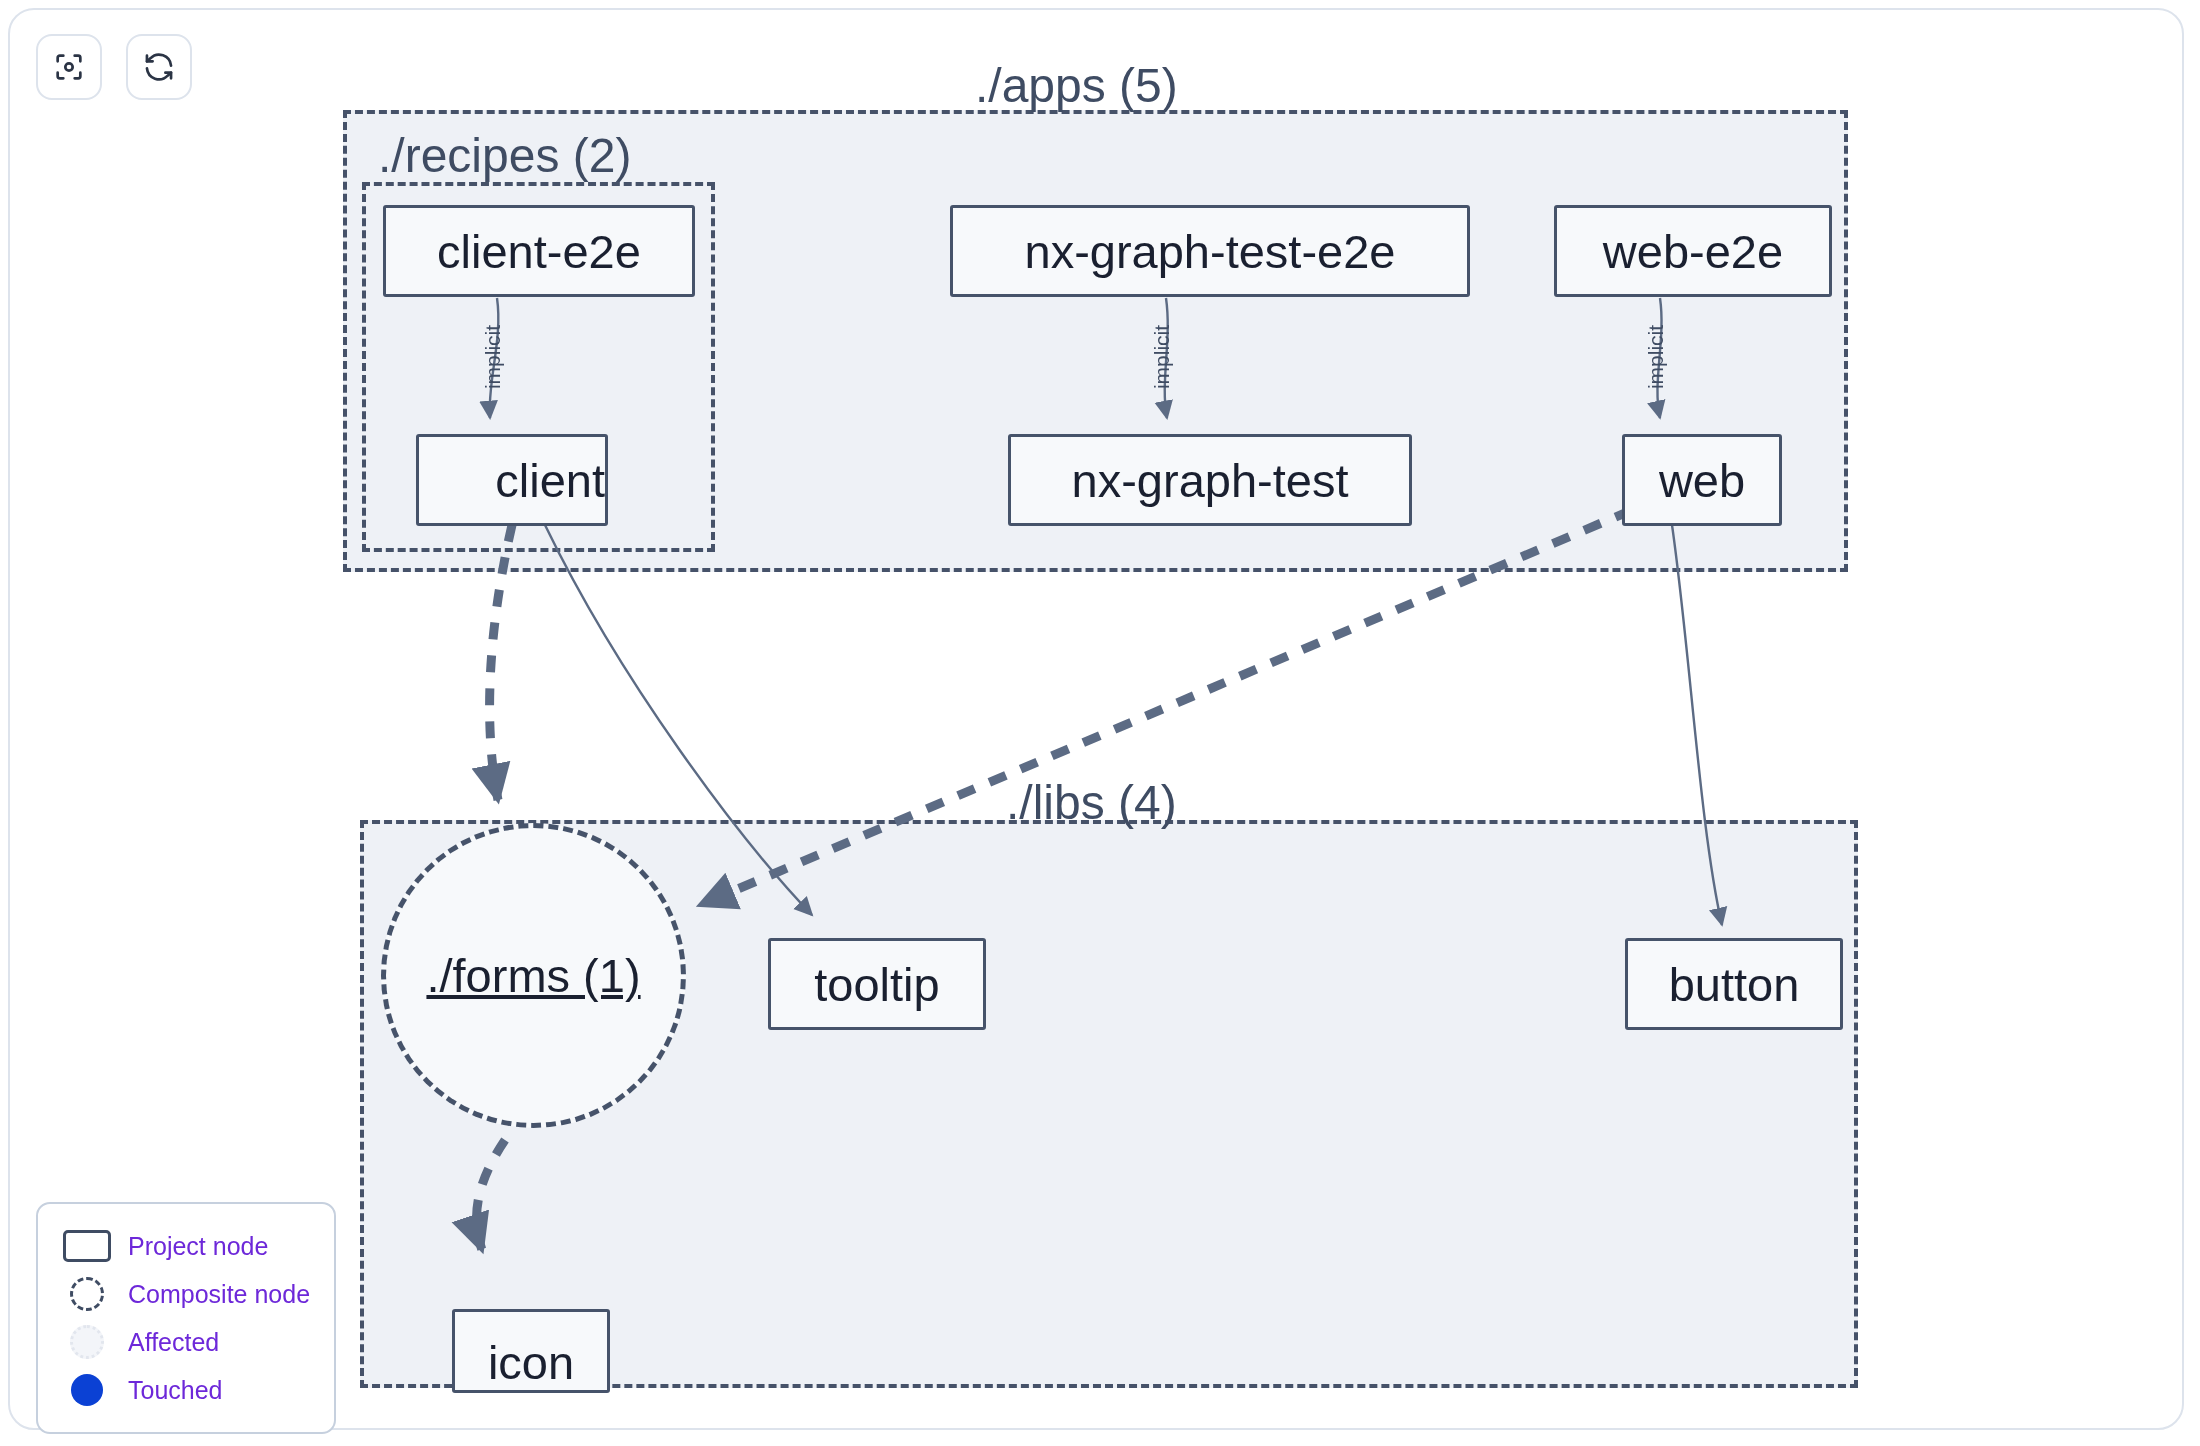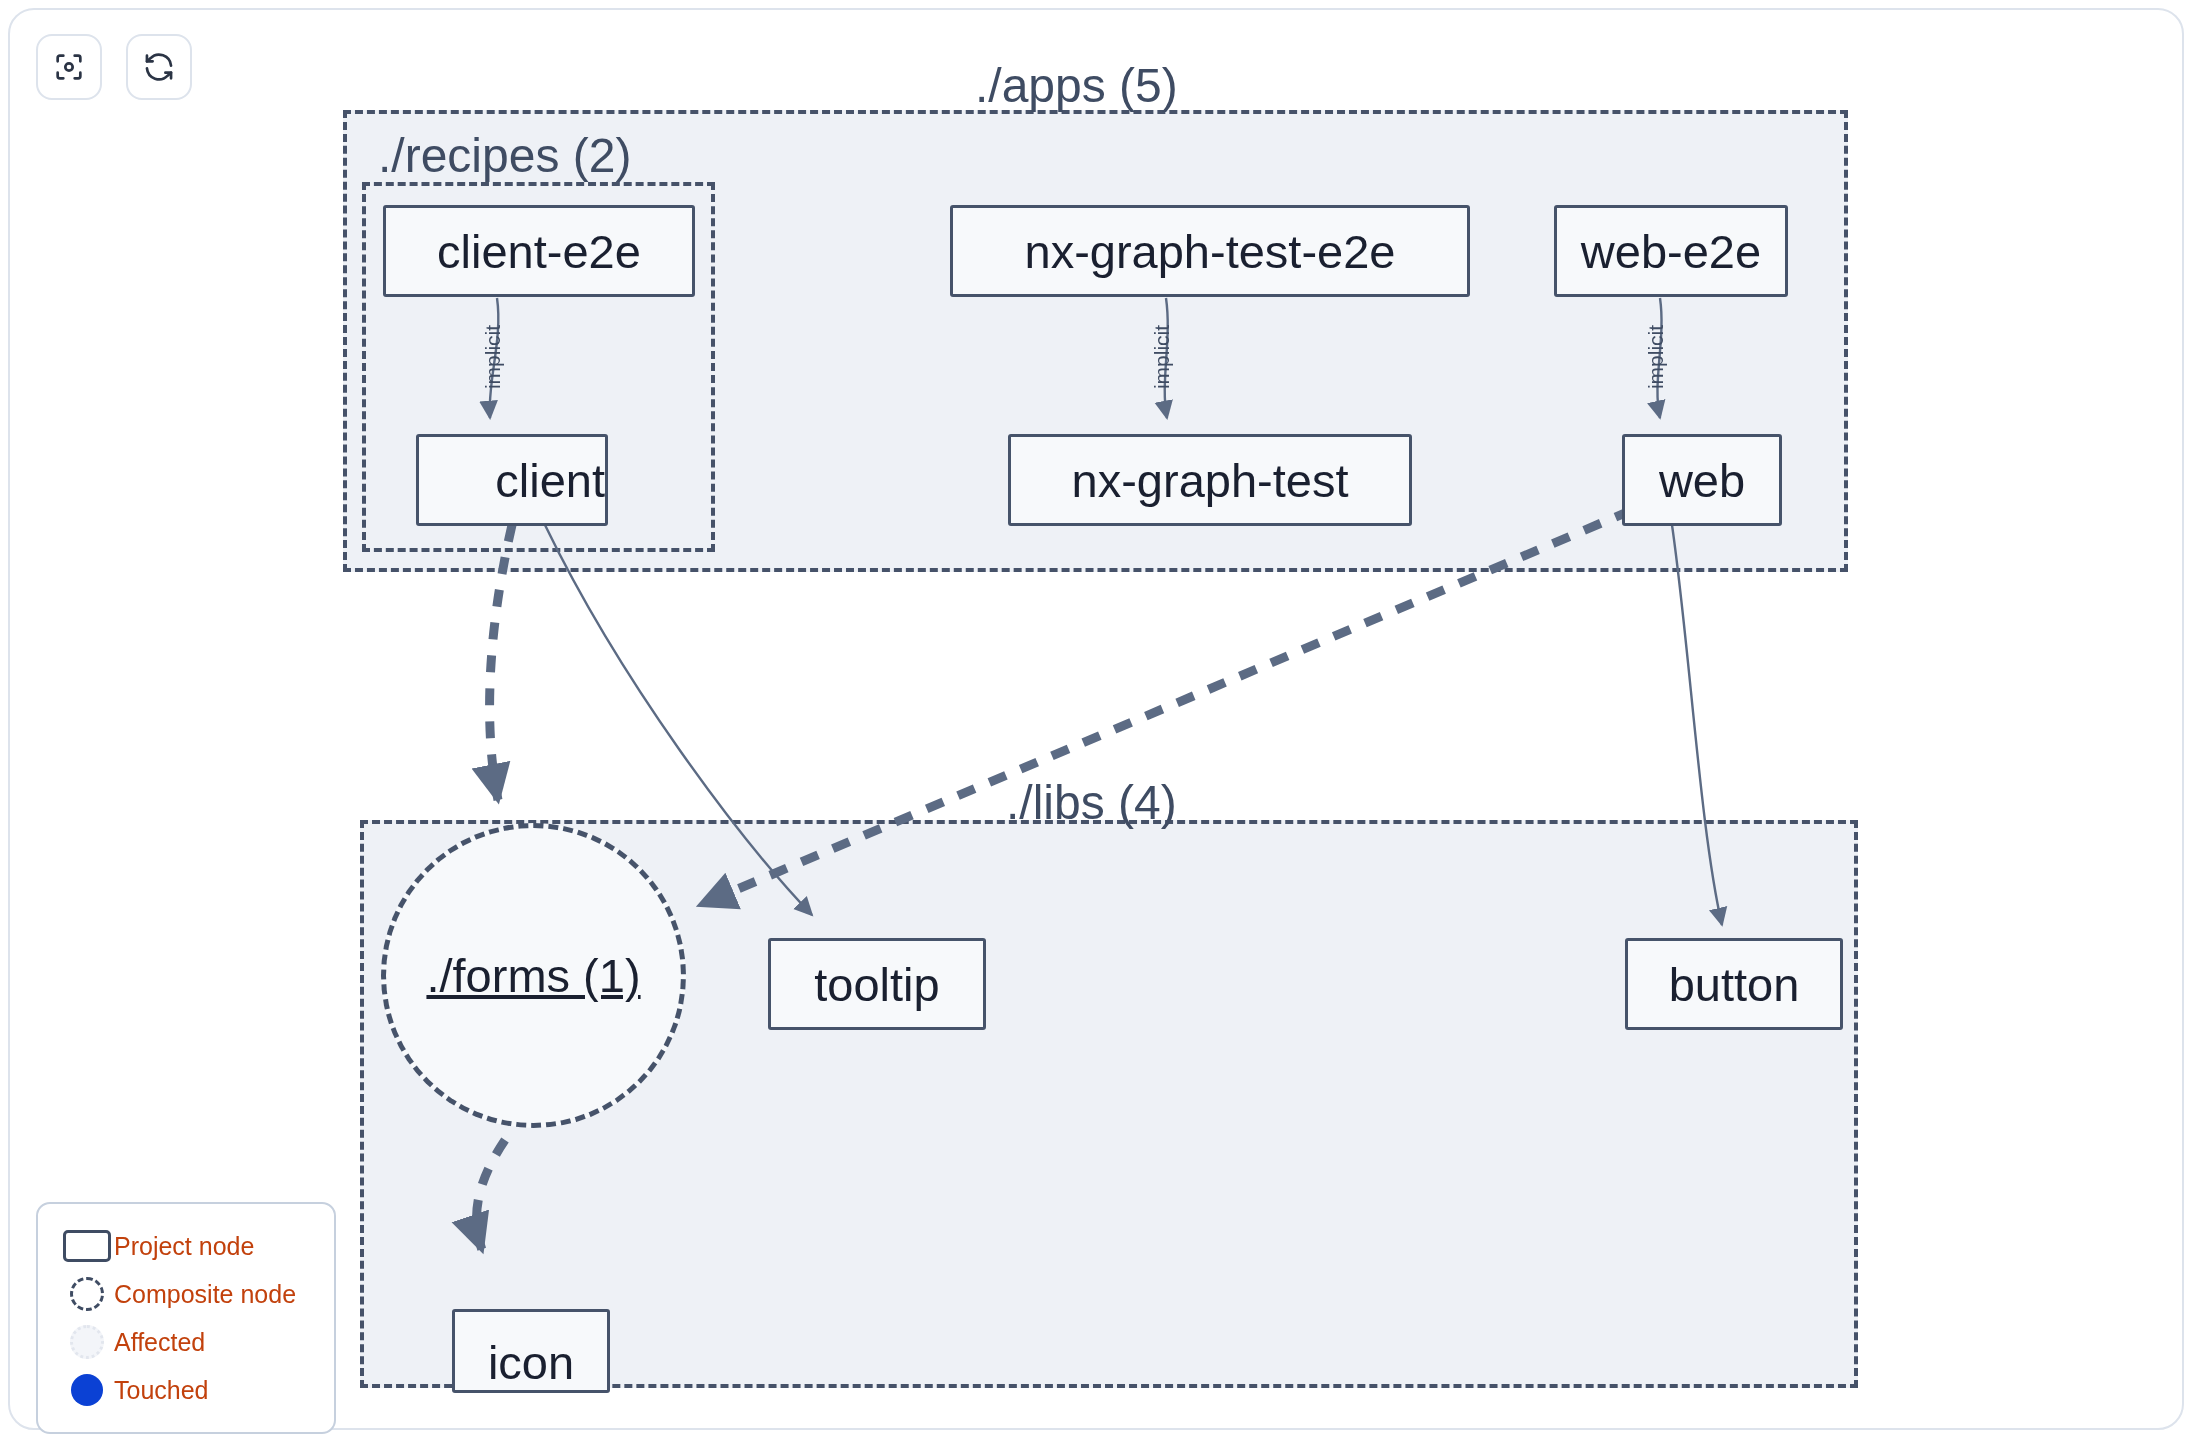--- a/index.html
+++ b/index.html
@@ -168,21 +168,22 @@
     background: #f3f5f9;
     box-sizing: border-box;
   }
   .sw-touched {
     width: 32px;
     height: 32px;
     border-radius: 50%;
     background: #0b41d4;
   }
   .legend-text {
-    color: #c2410c;
+    margin-left: 14px;
+    color: #6d28d9;
     font-size: 25px;
     font-family: "Liberation Sans", sans-serif;
     white-space: nowrap;
   }
 </style>
 </head>
 <body>
 
 <div id="root">
 
@@ -262,21 +263,21 @@
   </div>
 
   <div class="node" style="left:950px; top:205px; width:520px; height:92px;">
     <span>nx-graph-test-e2e</span>
   </div>
 
   <div class="node" style="left:1008px; top:434px; width:404px; height:92px;">
     <span>nx-graph-test</span>
   </div>
 
-  <div class="node" style="left:1554px; top:205px; width:234px; height:92px;text-align:right;">
+  <div class="node" style="left:1554px; top:205px; width:278px; height:92px;text-align:right;">
     <span>web-e2e</span>
   </div>
 
   <div class="node" style="left:1622px; top:434px; width:160px; height:92px;">
     <span>web</span>
   </div>
 
   <div class="node composite" style="left:381px; top:823px; width:305px; height:305px;">
     <span>./forms (1)</span>
   </div>

